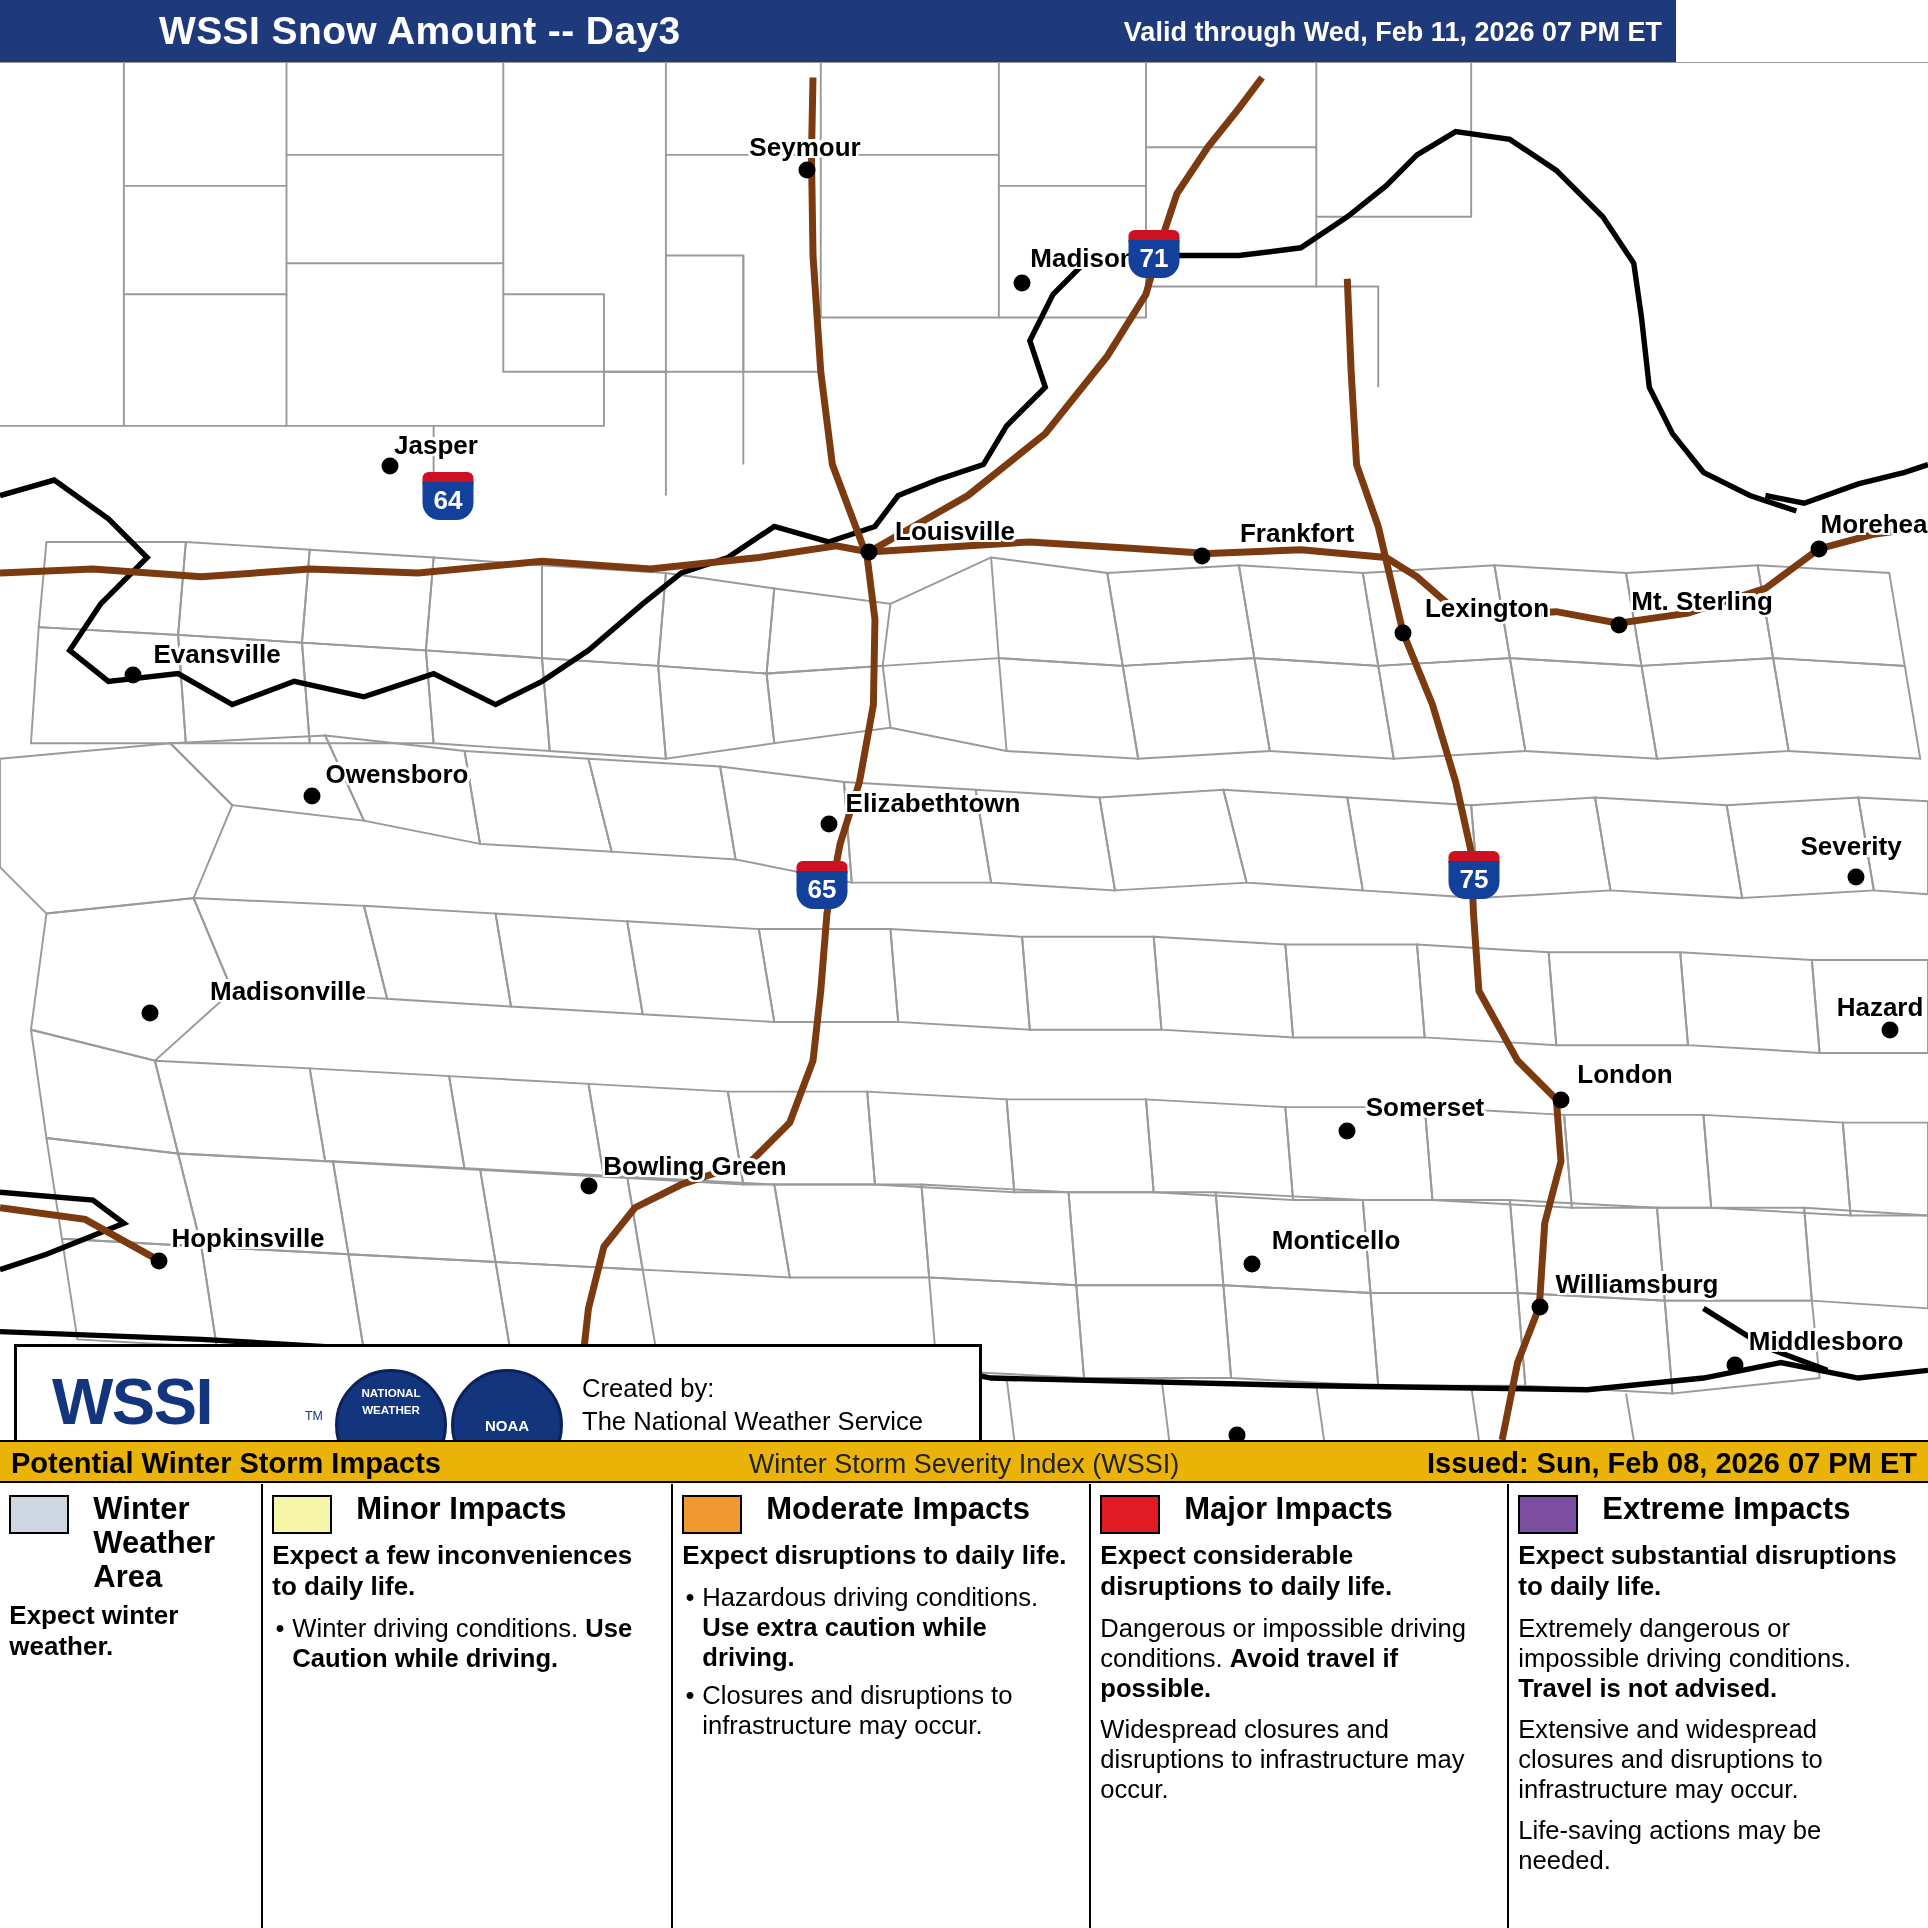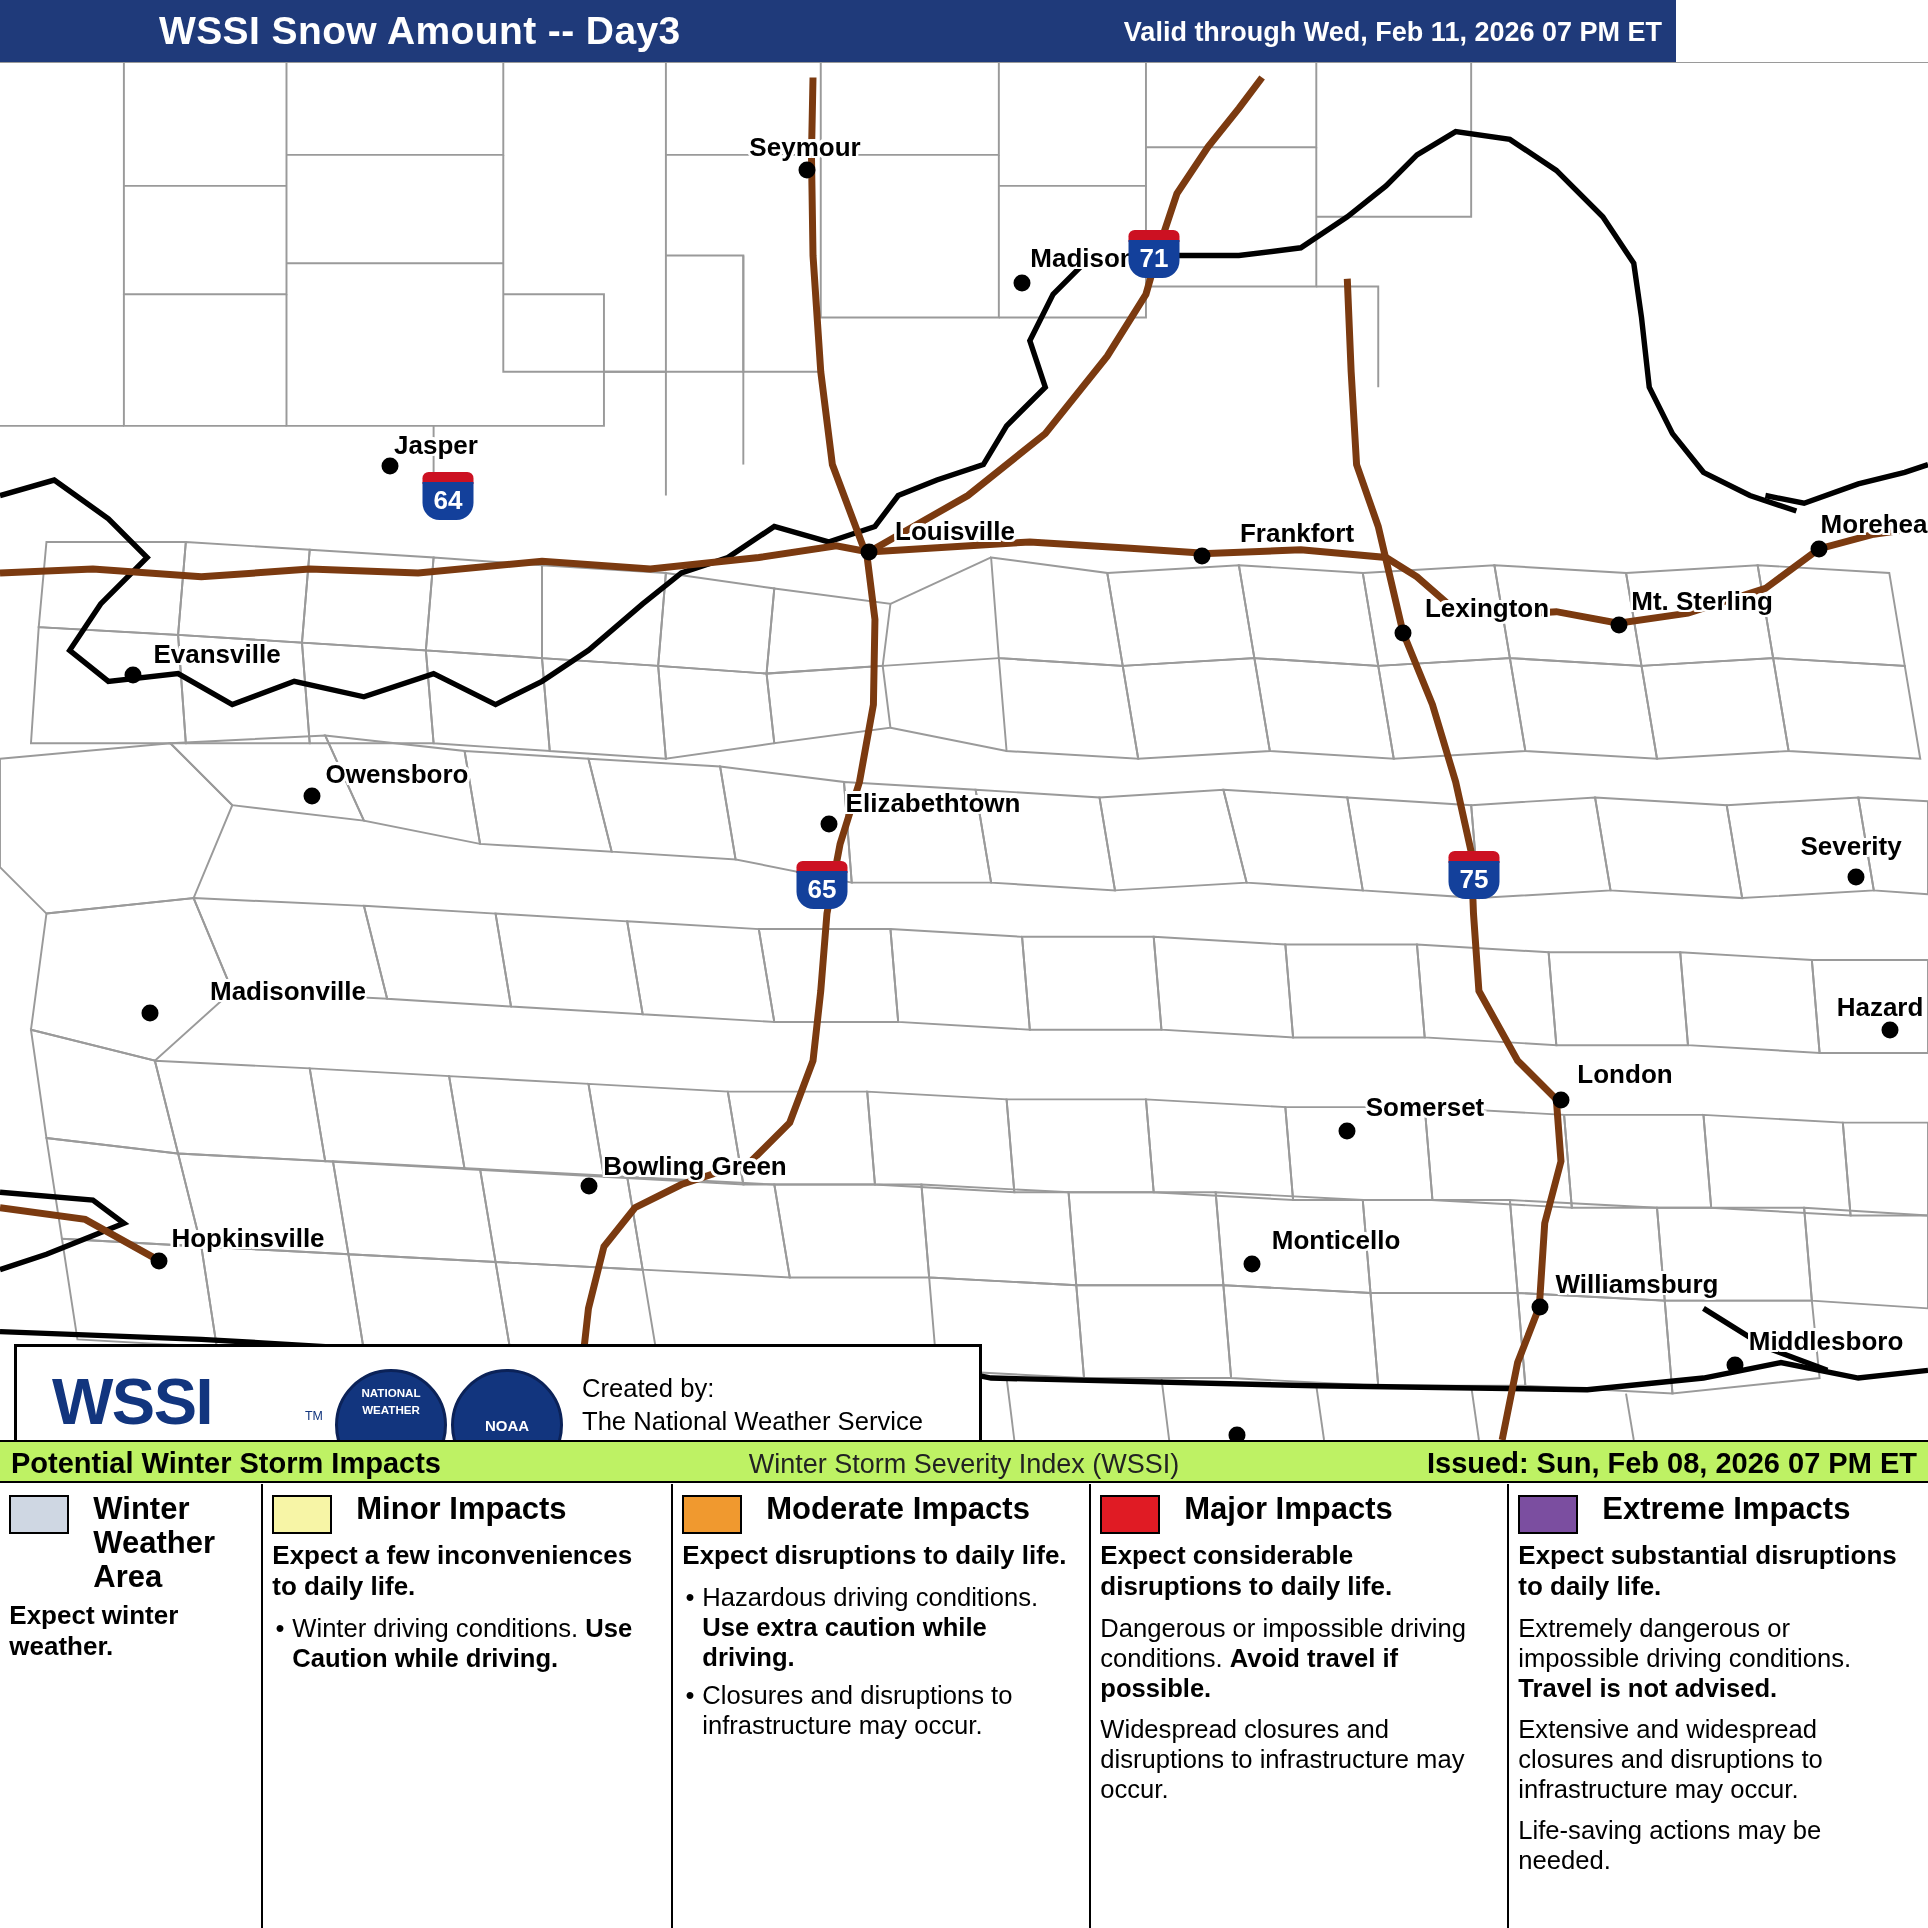--- a/index.html
+++ b/index.html
@@ -171,21 +171,21 @@
     font-size: 25.6px;
     color: #000;
     line-height: 33px;
   }
 
   
   .impacts-bar {
     position: absolute;
     left: 0; top: 1440px;
     width: 1928px; height: 43px;
-    background: #bef264;
+    background: #eab308;
     border-top: 2.3px solid #000;
     border-bottom: 2.3px solid #000;
     box-sizing: border-box;
   }
   .impacts-bar .ib-left {
     position: absolute; left: 11px; top: 5.4px;
     font-size: 29px; font-weight: bold; color: #000;
   }
   .impacts-bar .ib-center {
     position: absolute; left: 50%; top: 7px;

